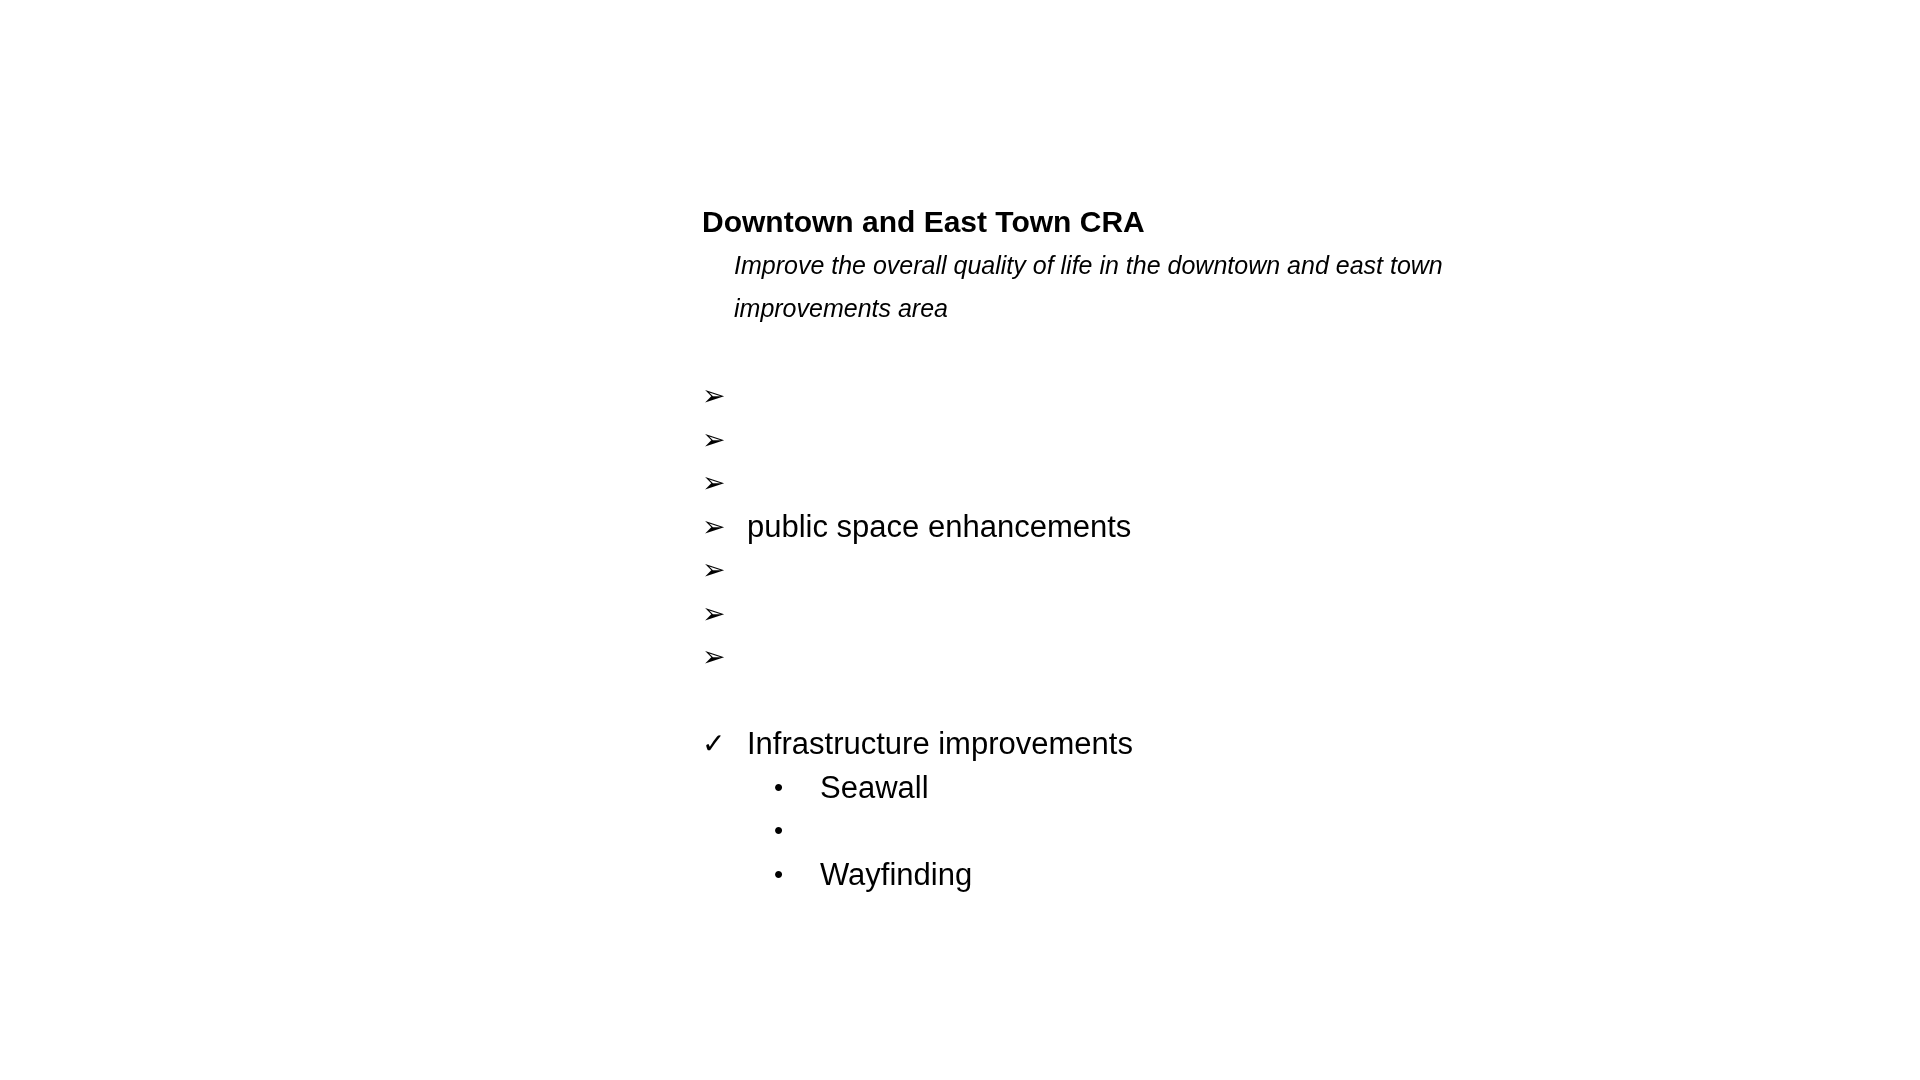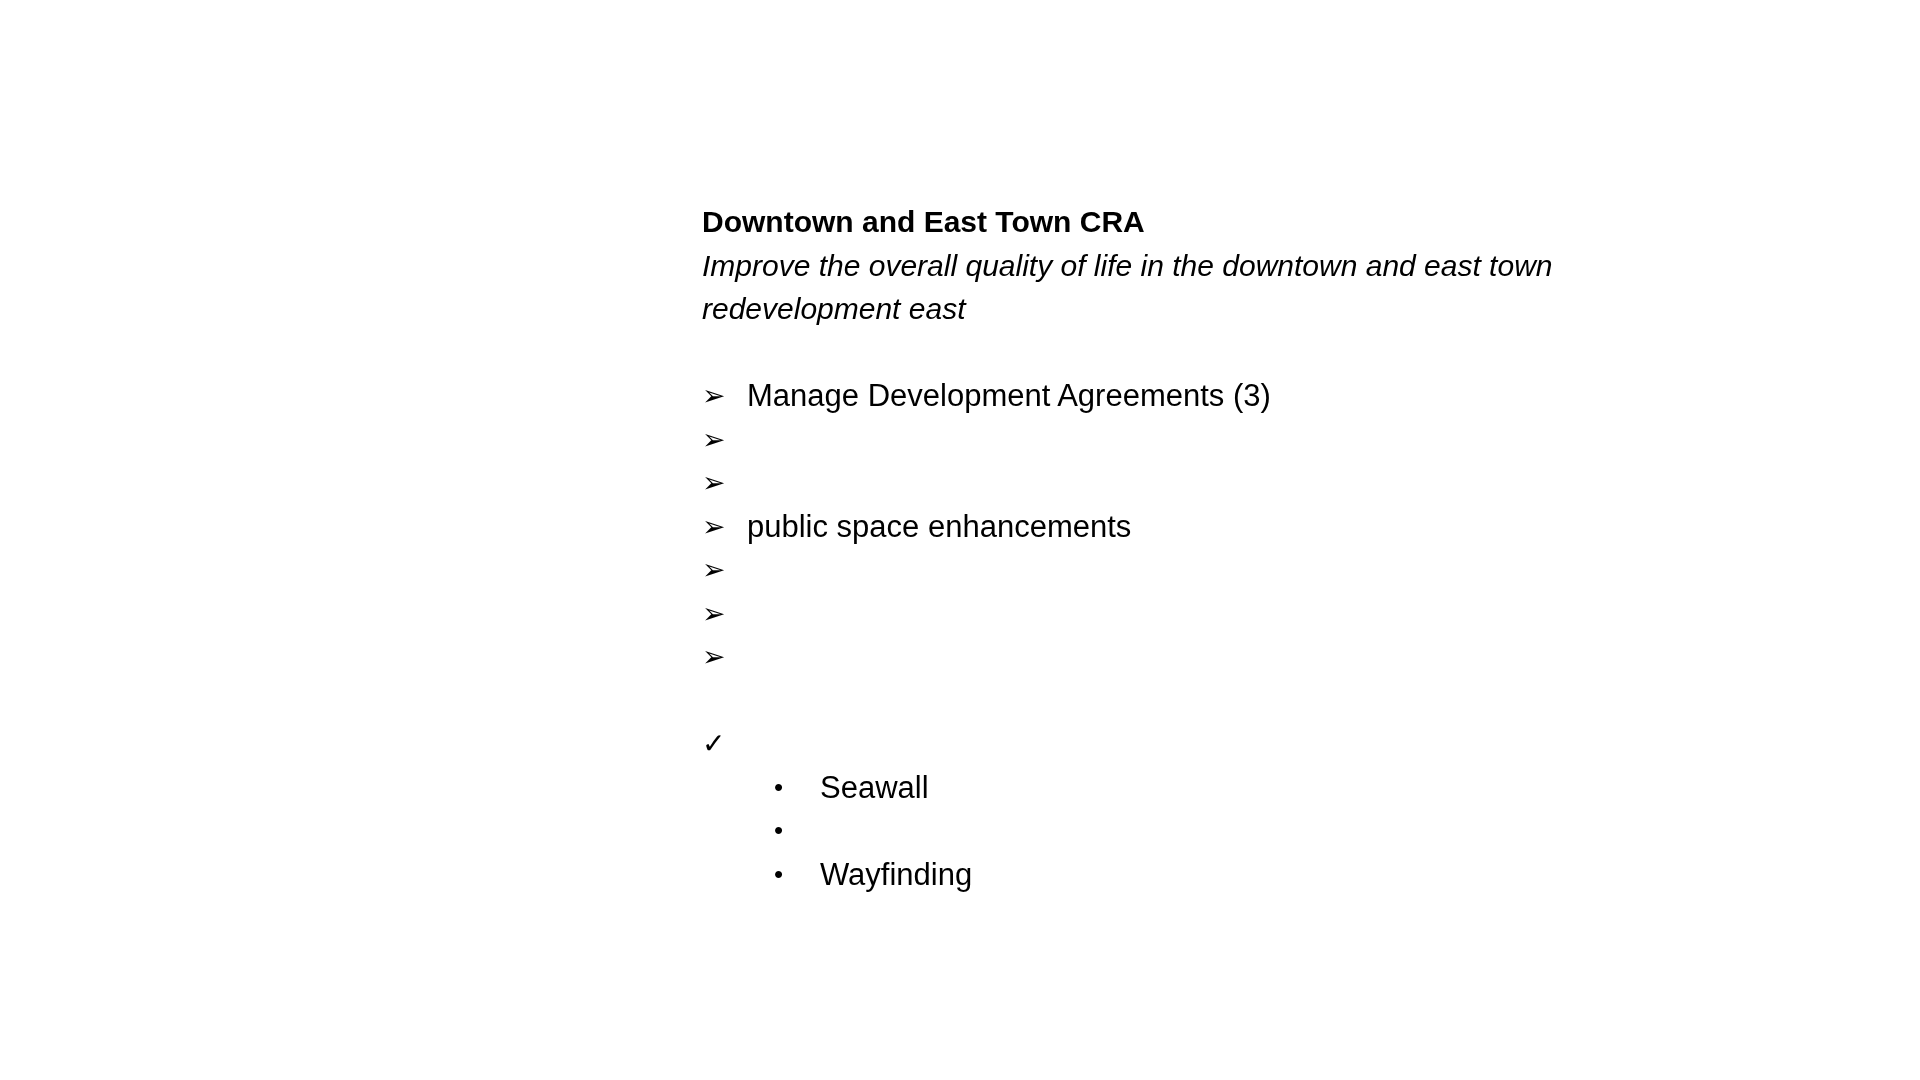--- a/index.html
+++ b/index.html
@@ -2,40 +2,39 @@
 <html><head>
 <meta charset="utf-8">
 <style>
   html, body { margin:0; padding:0; }
   body { width:1920px; height:1080px; background:#ffffff; position:relative; overflow:hidden;
          font-family:"Liberation Sans", sans-serif; color:#000; }
   .slide { position:absolute; left:12px; top:0; width:1920px; height:1080px; background:#fff; }
   .content { position:absolute; left:690px; top:200px; width:1160px; }
   .line { font-size:31px; line-height:43.5px; height:43.5px; white-space:nowrap; }
   .title { font-weight:bold; font-size:30px; }
-  .subtitle { font-style:italic; font-size:30px; }
+  .subtitle { font-style:italic; font-size:25px;margin-left:32px; }
   .gap { height:43.5px; }
   .item { position:relative; padding-left:45px; }
   .item .mark { position:absolute; left:0; top:0; width:30px; text-align:left; font-size:28px; }
   .sub { position:relative; padding-left:118px; }
   .sub .dot { position:absolute; left:72px; top:0; font-size:26px; }
 </style>
 </head>
 <body>
 
 <div class="slide">
   <div class="content">
     <div class="line title">Downtown and East Town CRA</div>
     <div class="line subtitle">Improve the overall quality of life in the downtown and east town</div>
-    <div class="line subtitle">redevelopment east</div>
+    <div class="line subtitle">improvements area</div>
     <div class="gap"></div>
 
     <div class="line item">
       <span class="mark">➢</span>
-      <span>Manage Development Agreements (3)</span>
     </div>
     <div class="line item">
       <span class="mark">➢</span>
     </div>
     <div class="line item">
       <span class="mark">➢</span>
     </div>
     <div class="line item">
       <span class="mark">➢</span>
       <span>public space enhancements</span>
@@ -47,20 +46,21 @@
       <span class="mark">➢</span>
     </div>
     <div class="line item">
       <span class="mark">➢</span>
     </div>
 
     <div class="gap"></div>
 
     <div class="line item">
       <span class="mark">✓</span>
+      <span>Infrastructure improvements</span>
     </div>
     <div class="line sub">
       <span class="dot">•</span>
       <span>Seawall</span>
     </div>
     <div class="line sub">
       <span class="dot">•</span>
     </div>
     <div class="line sub">
       <span class="dot">•</span>

